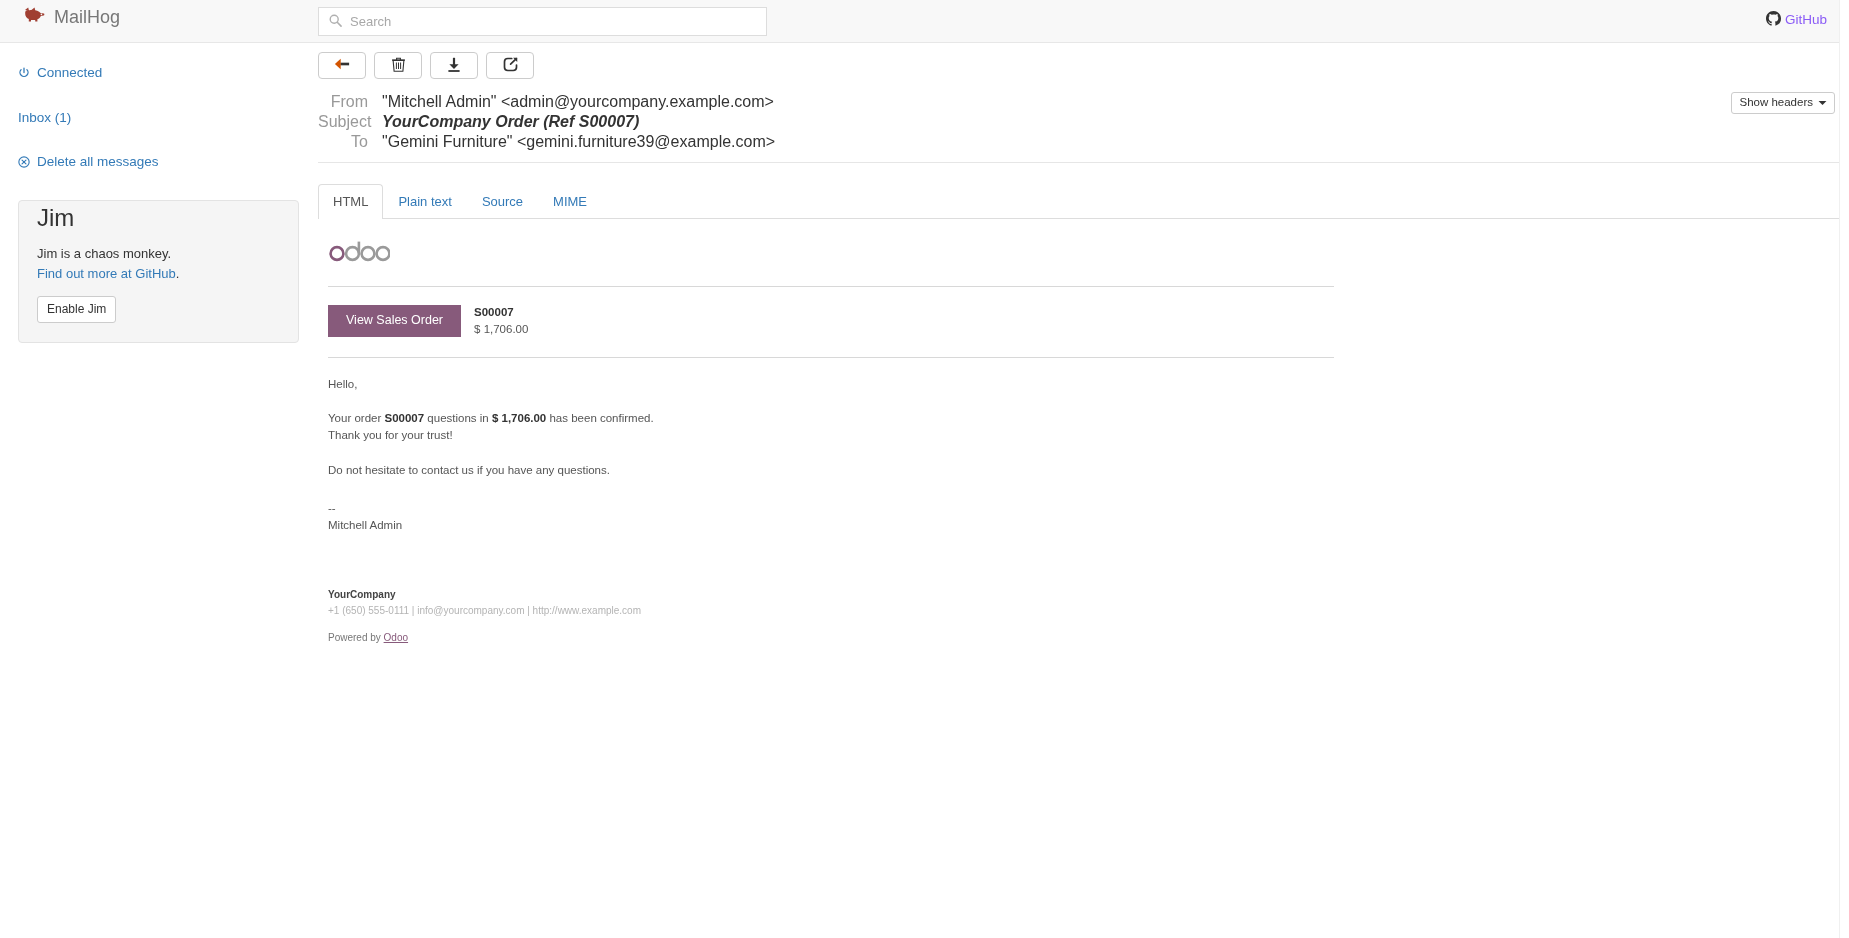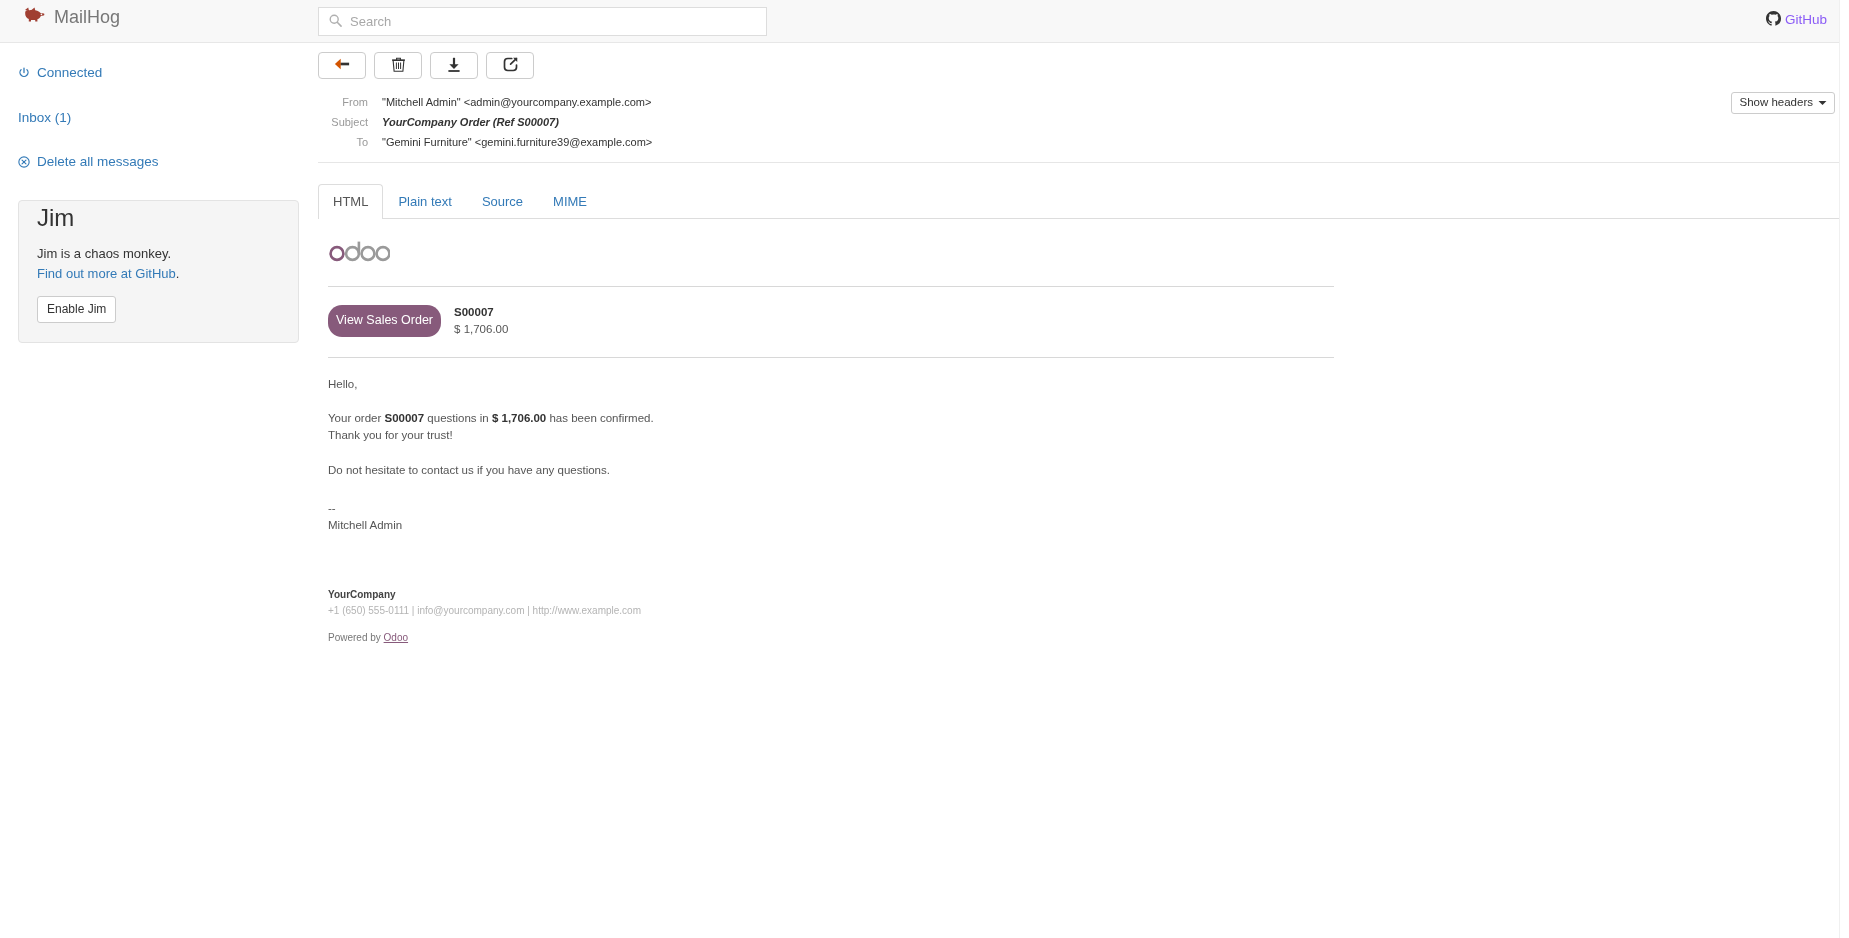--- a/index.html
+++ b/index.html
@@ -141,21 +141,21 @@
 
   .headers {
     position: relative;
     margin-top: 13px;
     padding-bottom: 10px;
     border-bottom: 1px solid #e6e6e6;
   }
   .hdr-row {
     display: flex;
     align-items: flex-end;
-    font-size: 11px;
+    font-size: 16px;
     line-height: 18px;
     padding: 1px 0;
   }
   .hdr-label {
     width: 50px;
     min-width: 50px;
     text-align: right;
     color: #999999;
     margin-right: 14px;
   }
@@ -219,24 +219,24 @@
     display: flex;
     align-items: center;
     gap: 13px;
     margin-top: 17px;
     padding-bottom: 19px;
   }
   .btn-sales {
     background: #875A7B;
     color: #ffffff;
     border: 0;
-    border-radius: 14px;
+    border-radius: 0;
     font-family: "Liberation Sans", sans-serif;
     font-size: 12.5px;
-    padding: 9px 8px;
+    padding: 9px 18px;
     cursor: pointer;
     line-height: 1.1;
   }
   .order-meta {
     font-family: "Liberation Sans", sans-serif;
     font-size: 11.5px;
     line-height: 1.45;
     color: #555555;
   }
   .order-ref { font-weight: bold; color: #333333; }

